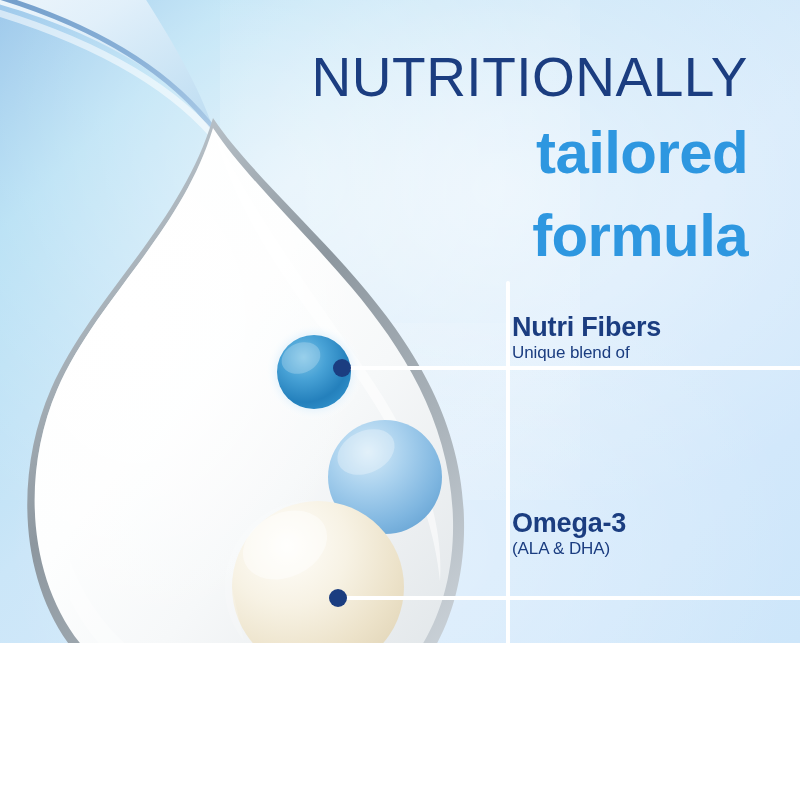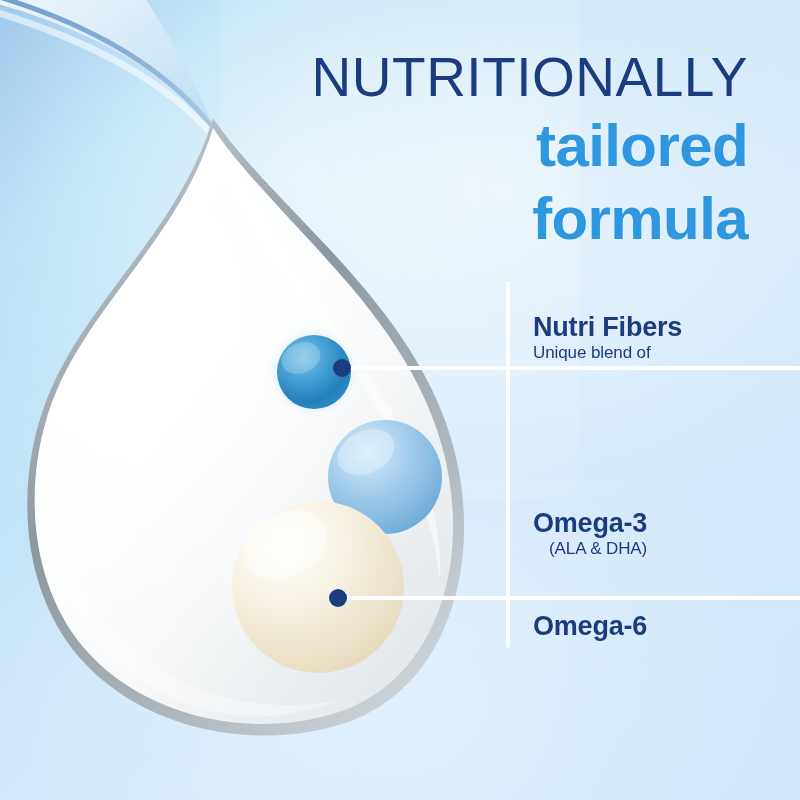--- a/index.html
+++ b/index.html
@@ -4,21 +4,21 @@
 <title>Aptamil Nutritionally Tailored Formula</title>
 <style>
   html, body {
     margin: 0;
     padding: 0;
     background: #ffffff;
   }
   #stage {
     position: relative;
     width: 800px;
-    height: 800px;
+    height: 643px;
     overflow: hidden;
     font-family: "Liberation Sans", sans-serif;
     background: linear-gradient(135deg, #8fc0e8 0%, #addcf3 16%, #cbe6f8 40%, #d6eafb 62%, #d2e8fb 85%, #cde6fa 100%);
   }
 
   
   .bg-sheen-a {
     position: absolute;
     left: -180px; top: -260px;
     width: 760px; height: 760px;
@@ -65,47 +65,47 @@
   }
   .headline .line-2,
   .headline .line-3 {
     display: block;
     font-size: 60px;
     font-weight: 700;
     color: #2e97e0;
     letter-spacing: -0.6px;
     white-space: nowrap;
   }
-  .headline .line-2 { margin-top: 11px; }
-  .headline .line-3 { margin-top: 13px; }
+  .headline .line-2 { margin-top: 18px; }
+  .headline .line-3 { margin-top: 23px; }
 
   
   .callout {
     position: absolute;
-    left: 533px;
+    left: 512px;
     color: #1b3d80;
   }
   .callout .c-title {
     display: block;
     font-size: 27px;
     font-weight: 700;
     letter-spacing: -0.2px;
     line-height: 1.15;
     white-space: nowrap;
   }
   .callout .c-sub {
     display: block;
     font-size: 17px;
     font-weight: 400;
     line-height: 1.16;
     letter-spacing: -0.1px;
     white-space: nowrap;
   }
   #callout-nutri-fibers { top: 312px; }
-  #callout-omega-3      { top: 508px; text-align: right; }
+  #callout-omega-3      { top: 508px; }
   #callout-omega-6      { top: 611px; }
 
   
   .brand {
     position: absolute;
     right: 32px;
     bottom: 22px;
     font-size: 33px;
     font-weight: 400;
     color: #1b3d80;
@@ -266,17 +266,16 @@
     <span class="c-title">Nutri Fibers</span>
     <span class="c-sub">Unique blend of</span>
   </div>
 
   <div class="callout" id="callout-omega-3">
     <span class="c-title">Omega-3</span>
     <span class="c-sub">(ALA &amp; DHA)</span>
   </div>
 
   <div class="callout" id="callout-omega-6">
-    <span class="c-title">Omega-6</span>
   </div>
 
 
 </div>
 
 </body></html>

